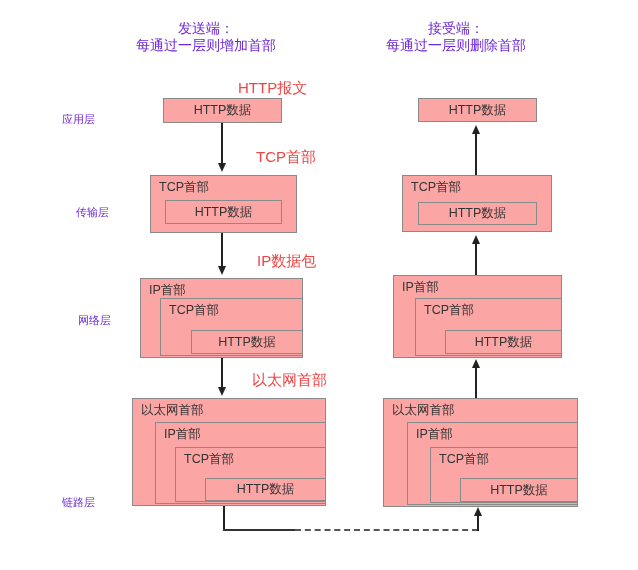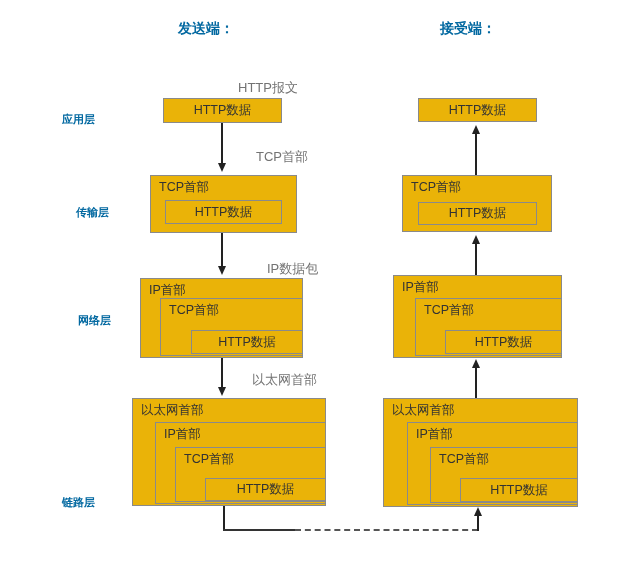--- a/index.html
+++ b/index.html
@@ -1,42 +1,44 @@
 <!DOCTYPE html>
 <html><head>
 <meta charset="utf-8">
 <style>
   html,body{margin:0;padding:0;background:#ffffff;}
   #canvas{
     position:relative;width:638px;height:570px;background:#ffffff;overflow:hidden;
     font-family:"Liberation Sans","DejaVu Sans",sans-serif;
   }
-  .red{color:#0369a1;font-weight:bold;}
+  .red{color:#6d28d9;font-weight:normal;}
   .title{position:absolute;width:212px;text-align:center;font-size:14px;line-height:17px;}
   .layer-label{position:absolute;font-size:11px;width:60px;}
-  .ann{position:absolute;font-size:13px;color:#737373;white-space:nowrap;}
-  .box{position:absolute;border:1px solid #8a8a8a;background:#eab308;box-sizing:border-box;color:#333;font-size:12.5px;}
+  .ann{position:absolute;font-size:15px;color:#ef4444;white-space:nowrap;}
+  .box{position:absolute;border:1px solid #8a8a8a;background:#fca5a5;box-sizing:border-box;color:#333;font-size:12.5px;}
   .box.center{display:flex;align-items:center;justify-content:center;}
   .box.toplabel{padding:3px 0 0 8px;}
   .vline{position:absolute;width:0;border-left:2px solid #222;}
   .hline{position:absolute;height:0;border-top:2px solid #333;}
   .hline.dashed{border-top:2px dashed #555;}
   .head-down{position:absolute;width:0;height:0;border-left:4px solid transparent;border-right:4px solid transparent;border-top:9px solid #222;}
   .head-up{position:absolute;width:0;height:0;border-left:4px solid transparent;border-right:4px solid transparent;border-bottom:9px solid #222;}
 </style>
 </head>
 <body>
 
 <div id="canvas">
 
   <div class="title red" style="left:100px;top:20px;">
     <div>发送端：</div>
+    <div>每通过一层则增加首部</div>
   </div>
-  <div class="title red" style="left:362px;top:20px;">
+  <div class="title red" style="left:350px;top:20px;">
     <div>接受端：</div>
+    <div>每通过一层则删除首部</div>
   </div>
 
   <div class="layer-label red" style="left:62px;top:112px;">应用层</div>
   <div class="layer-label red" style="left:76px;top:205px;">传输层</div>
   <div class="layer-label red" style="left:78px;top:313px;">网络层</div>
   <div class="layer-label red" style="left:62px;top:447px;margin-top:48px;">链路层</div>
 
   <div class="ann" style="left:238px;top:79px;">HTTP报文</div>
 
   <div class="box center" style="left:163px;top:98px;width:119px;height:25px;">
@@ -49,21 +51,21 @@
 
   <div class="box toplabel" style="left:150px;top:175px;width:147px;height:58px;">
     <span>TCP首部</span>
   </div>
   <div class="box center" style="left:165px;top:200px;width:117px;height:24px;">
     <span>HTTP数据</span>
   </div>
 
   <div class="vline" style="left:221px;top:233px;height:34px;"></div>
   <div class="head-down" style="left:218px;top:266px;"></div>
-  <div class="ann" style="left:267px;top:252px;margin-top:8px;">IP数据包</div>
+  <div class="ann" style="left:257px;top:252px;">IP数据包</div>
 
   <div class="box toplabel" style="left:140px;top:278px;width:163px;height:80px;">
     <span>IP首部</span>
   </div>
   <div class="box toplabel" style="left:160px;top:298px;width:143px;height:58px;">
     <span>TCP首部</span>
   </div>
   <div class="box center" style="left:191px;top:330px;width:112px;height:24px;">
     <span>HTTP数据</span>
   </div>

